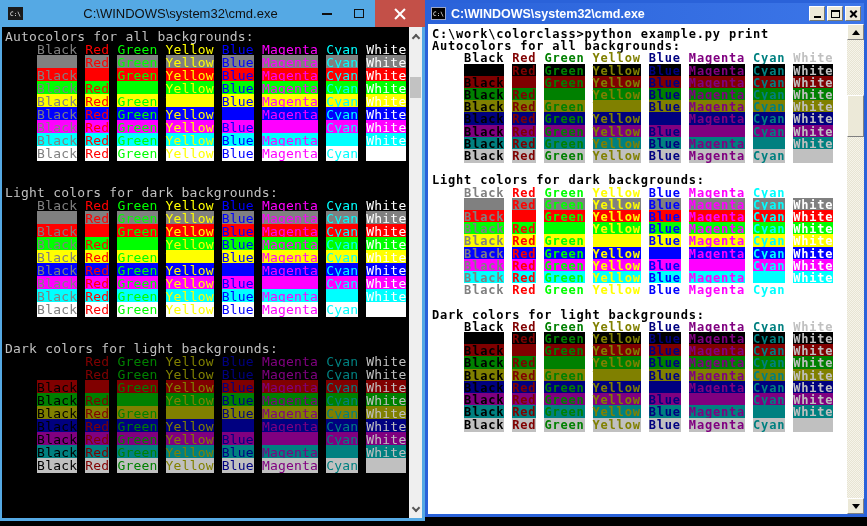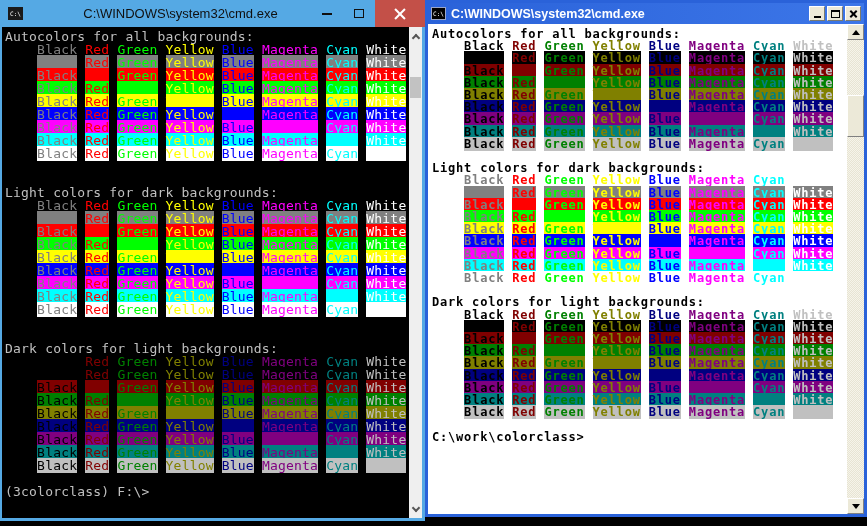--- a/index.html
+++ b/index.html
@@ -127,21 +127,20 @@
         <div class="cline">    <span style="color: rgb(0, 0, 0);">Black</span> <span style="color: rgb(128, 0, 0);">Red</span> <span style="color: rgb(0, 128, 0);">Green</span> <span style="color: rgb(128, 128, 0);">Yellow</span> <span style="color: rgb(0, 0, 128);">Blue</span> <span style="color: rgb(128, 0, 128);">Magenta</span> <span style="color: rgb(0, 128, 128);">Cyan</span> <span style="color: rgb(192, 192, 192);">White</span></div>
         <div class="cline">    <span style="color: rgb(0, 0, 0); background-color: rgb(0, 0, 0);">Black</span> <span style="color: rgb(128, 0, 0); background-color: rgb(0, 0, 0);">Red</span> <span style="color: rgb(0, 128, 0); background-color: rgb(0, 0, 0);">Green</span> <span style="color: rgb(128, 128, 0); background-color: rgb(0, 0, 0);">Yellow</span> <span style="color: rgb(0, 0, 128); background-color: rgb(0, 0, 0);">Blue</span> <span style="color: rgb(128, 0, 128); background-color: rgb(0, 0, 0);">Magenta</span> <span style="color: rgb(0, 128, 128); background-color: rgb(0, 0, 0);">Cyan</span> <span style="color: rgb(192, 192, 192); background-color: rgb(0, 0, 0);">White</span></div>
         <div class="cline">    <span style="color: rgb(0, 0, 0); background-color: rgb(128, 0, 0);">Black</span> <span style="color: rgb(128, 0, 0); background-color: rgb(128, 0, 0);">Red</span> <span style="color: rgb(0, 128, 0); background-color: rgb(128, 0, 0);">Green</span> <span style="color: rgb(128, 128, 0); background-color: rgb(128, 0, 0);">Yellow</span> <span style="color: rgb(0, 0, 128); background-color: rgb(128, 0, 0);">Blue</span> <span style="color: rgb(128, 0, 128); background-color: rgb(128, 0, 0);">Magenta</span> <span style="color: rgb(0, 128, 128); background-color: rgb(128, 0, 0);">Cyan</span> <span style="color: rgb(192, 192, 192); background-color: rgb(128, 0, 0);">White</span></div>
         <div class="cline">    <span style="color: rgb(0, 0, 0); background-color: rgb(0, 128, 0);">Black</span> <span style="color: rgb(128, 0, 0); background-color: rgb(0, 128, 0);">Red</span> <span style="color: rgb(0, 128, 0); background-color: rgb(0, 128, 0);">Green</span> <span style="color: rgb(128, 128, 0); background-color: rgb(0, 128, 0);">Yellow</span> <span style="color: rgb(0, 0, 128); background-color: rgb(0, 128, 0);">Blue</span> <span style="color: rgb(128, 0, 128); background-color: rgb(0, 128, 0);">Magenta</span> <span style="color: rgb(0, 128, 128); background-color: rgb(0, 128, 0);">Cyan</span> <span style="color: rgb(192, 192, 192); background-color: rgb(0, 128, 0);">White</span></div>
         <div class="cline">    <span style="color: rgb(0, 0, 0); background-color: rgb(128, 128, 0);">Black</span> <span style="color: rgb(128, 0, 0); background-color: rgb(128, 128, 0);">Red</span> <span style="color: rgb(0, 128, 0); background-color: rgb(128, 128, 0);">Green</span> <span style="color: rgb(128, 128, 0); background-color: rgb(128, 128, 0);">Yellow</span> <span style="color: rgb(0, 0, 128); background-color: rgb(128, 128, 0);">Blue</span> <span style="color: rgb(128, 0, 128); background-color: rgb(128, 128, 0);">Magenta</span> <span style="color: rgb(0, 128, 128); background-color: rgb(128, 128, 0);">Cyan</span> <span style="color: rgb(192, 192, 192); background-color: rgb(128, 128, 0);">White</span></div>
         <div class="cline">    <span style="color: rgb(0, 0, 0); background-color: rgb(0, 0, 128);">Black</span> <span style="color: rgb(128, 0, 0); background-color: rgb(0, 0, 128);">Red</span> <span style="color: rgb(0, 128, 0); background-color: rgb(0, 0, 128);">Green</span> <span style="color: rgb(128, 128, 0); background-color: rgb(0, 0, 128);">Yellow</span> <span style="color: rgb(0, 0, 128); background-color: rgb(0, 0, 128);">Blue</span> <span style="color: rgb(128, 0, 128); background-color: rgb(0, 0, 128);">Magenta</span> <span style="color: rgb(0, 128, 128); background-color: rgb(0, 0, 128);">Cyan</span> <span style="color: rgb(192, 192, 192); background-color: rgb(0, 0, 128);">White</span></div>
         <div class="cline">    <span style="color: rgb(0, 0, 0); background-color: rgb(128, 0, 128);">Black</span> <span style="color: rgb(128, 0, 0); background-color: rgb(128, 0, 128);">Red</span> <span style="color: rgb(0, 128, 0); background-color: rgb(128, 0, 128);">Green</span> <span style="color: rgb(128, 128, 0); background-color: rgb(128, 0, 128);">Yellow</span> <span style="color: rgb(0, 0, 128); background-color: rgb(128, 0, 128);">Blue</span> <span style="color: rgb(128, 0, 128); background-color: rgb(128, 0, 128);">Magenta</span> <span style="color: rgb(0, 128, 128); background-color: rgb(128, 0, 128);">Cyan</span> <span style="color: rgb(192, 192, 192); background-color: rgb(128, 0, 128);">White</span></div>
         <div class="cline">    <span style="color: rgb(0, 0, 0); background-color: rgb(0, 128, 128);">Black</span> <span style="color: rgb(128, 0, 0); background-color: rgb(0, 128, 128);">Red</span> <span style="color: rgb(0, 128, 0); background-color: rgb(0, 128, 128);">Green</span> <span style="color: rgb(128, 128, 0); background-color: rgb(0, 128, 128);">Yellow</span> <span style="color: rgb(0, 0, 128); background-color: rgb(0, 128, 128);">Blue</span> <span style="color: rgb(128, 0, 128); background-color: rgb(0, 128, 128);">Magenta</span> <span style="color: rgb(0, 128, 128); background-color: rgb(0, 128, 128);">Cyan</span> <span style="color: rgb(192, 192, 192); background-color: rgb(0, 128, 128);">White</span></div>
         <div class="cline">    <span style="color: rgb(0, 0, 0); background-color: rgb(192, 192, 192);">Black</span> <span style="color: rgb(128, 0, 0); background-color: rgb(192, 192, 192);">Red</span> <span style="color: rgb(0, 128, 0); background-color: rgb(192, 192, 192);">Green</span> <span style="color: rgb(128, 128, 0); background-color: rgb(192, 192, 192);">Yellow</span> <span style="color: rgb(0, 0, 128); background-color: rgb(192, 192, 192);">Blue</span> <span style="color: rgb(128, 0, 128); background-color: rgb(192, 192, 192);">Magenta</span> <span style="color: rgb(0, 128, 128); background-color: rgb(192, 192, 192);">Cyan</span> <span style="color: rgb(192, 192, 192); background-color: rgb(192, 192, 192);">White</span></div>
         <div class="cline">&nbsp;</div>
-        <div class="cline">(3colorclass) F:\&gt;</div>
       </div>
     <div class="w8-scrollbar">
       <div class="w8-arrow up">
         <i class="chev c-up"></i>
       </div>
       <div class="w8-thumb"></div>
       <div class="w8-arrow down">
         <i class="chev c-down"></i>
       </div>
     </div>
@@ -159,20 +158,21 @@
       <div class="xp-btn">
         <span class="xg-max"></span>
       </div>
       <div class="xp-btn">
         <span class="xg-x"></span>
       </div>
     </div>
   </div>
   <div class="xp-body">
     <div id="right-console" class="console" style="background: rgb(255, 255, 255); color: rgb(0, 0, 0);">
+        <div class="cline">C:\work\colorclass&gt;python example.py print</div>
         <div class="cline">Autocolors for all backgrounds:</div>
         <div class="cline">    <span style="color: rgb(0, 0, 0);">Black</span> <span style="color: rgb(128, 0, 0);">Red</span> <span style="color: rgb(0, 128, 0);">Green</span> <span style="color: rgb(128, 128, 0);">Yellow</span> <span style="color: rgb(0, 0, 128);">Blue</span> <span style="color: rgb(128, 0, 128);">Magenta</span> <span style="color: rgb(0, 128, 128);">Cyan</span> <span style="color: rgb(192, 192, 192);">White</span></div>
         <div class="cline">    <span style="color: rgb(0, 0, 0); background-color: rgb(0, 0, 0);">Black</span> <span style="color: rgb(128, 0, 0); background-color: rgb(0, 0, 0);">Red</span> <span style="color: rgb(0, 128, 0); background-color: rgb(0, 0, 0);">Green</span> <span style="color: rgb(128, 128, 0); background-color: rgb(0, 0, 0);">Yellow</span> <span style="color: rgb(0, 0, 128); background-color: rgb(0, 0, 0);">Blue</span> <span style="color: rgb(128, 0, 128); background-color: rgb(0, 0, 0);">Magenta</span> <span style="color: rgb(0, 128, 128); background-color: rgb(0, 0, 0);">Cyan</span> <span style="color: rgb(192, 192, 192); background-color: rgb(0, 0, 0);">White</span></div>
         <div class="cline">    <span style="color: rgb(0, 0, 0); background-color: rgb(128, 0, 0);">Black</span> <span style="color: rgb(128, 0, 0); background-color: rgb(128, 0, 0);">Red</span> <span style="color: rgb(0, 128, 0); background-color: rgb(128, 0, 0);">Green</span> <span style="color: rgb(128, 128, 0); background-color: rgb(128, 0, 0);">Yellow</span> <span style="color: rgb(0, 0, 128); background-color: rgb(128, 0, 0);">Blue</span> <span style="color: rgb(128, 0, 128); background-color: rgb(128, 0, 0);">Magenta</span> <span style="color: rgb(0, 128, 128); background-color: rgb(128, 0, 0);">Cyan</span> <span style="color: rgb(192, 192, 192); background-color: rgb(128, 0, 0);">White</span></div>
         <div class="cline">    <span style="color: rgb(0, 0, 0); background-color: rgb(0, 128, 0);">Black</span> <span style="color: rgb(128, 0, 0); background-color: rgb(0, 128, 0);">Red</span> <span style="color: rgb(0, 128, 0); background-color: rgb(0, 128, 0);">Green</span> <span style="color: rgb(128, 128, 0); background-color: rgb(0, 128, 0);">Yellow</span> <span style="color: rgb(0, 0, 128); background-color: rgb(0, 128, 0);">Blue</span> <span style="color: rgb(128, 0, 128); background-color: rgb(0, 128, 0);">Magenta</span> <span style="color: rgb(0, 128, 128); background-color: rgb(0, 128, 0);">Cyan</span> <span style="color: rgb(192, 192, 192); background-color: rgb(0, 128, 0);">White</span></div>
         <div class="cline">    <span style="color: rgb(0, 0, 0); background-color: rgb(128, 128, 0);">Black</span> <span style="color: rgb(128, 0, 0); background-color: rgb(128, 128, 0);">Red</span> <span style="color: rgb(0, 128, 0); background-color: rgb(128, 128, 0);">Green</span> <span style="color: rgb(128, 128, 0); background-color: rgb(128, 128, 0);">Yellow</span> <span style="color: rgb(0, 0, 128); background-color: rgb(128, 128, 0);">Blue</span> <span style="color: rgb(128, 0, 128); background-color: rgb(128, 128, 0);">Magenta</span> <span style="color: rgb(0, 128, 128); background-color: rgb(128, 128, 0);">Cyan</span> <span style="color: rgb(192, 192, 192); background-color: rgb(128, 128, 0);">White</span></div>
         <div class="cline">    <span style="color: rgb(0, 0, 0); background-color: rgb(0, 0, 128);">Black</span> <span style="color: rgb(128, 0, 0); background-color: rgb(0, 0, 128);">Red</span> <span style="color: rgb(0, 128, 0); background-color: rgb(0, 0, 128);">Green</span> <span style="color: rgb(128, 128, 0); background-color: rgb(0, 0, 128);">Yellow</span> <span style="color: rgb(0, 0, 128); background-color: rgb(0, 0, 128);">Blue</span> <span style="color: rgb(128, 0, 128); background-color: rgb(0, 0, 128);">Magenta</span> <span style="color: rgb(0, 128, 128); background-color: rgb(0, 0, 128);">Cyan</span> <span style="color: rgb(192, 192, 192); background-color: rgb(0, 0, 128);">White</span></div>
         <div class="cline">    <span style="color: rgb(0, 0, 0); background-color: rgb(128, 0, 128);">Black</span> <span style="color: rgb(128, 0, 0); background-color: rgb(128, 0, 128);">Red</span> <span style="color: rgb(0, 128, 0); background-color: rgb(128, 0, 128);">Green</span> <span style="color: rgb(128, 128, 0); background-color: rgb(128, 0, 128);">Yellow</span> <span style="color: rgb(0, 0, 128); background-color: rgb(128, 0, 128);">Blue</span> <span style="color: rgb(128, 0, 128); background-color: rgb(128, 0, 128);">Magenta</span> <span style="color: rgb(0, 128, 128); background-color: rgb(128, 0, 128);">Cyan</span> <span style="color: rgb(192, 192, 192); background-color: rgb(128, 0, 128);">White</span></div>
         <div class="cline">    <span style="color: rgb(0, 0, 0); background-color: rgb(0, 128, 128);">Black</span> <span style="color: rgb(128, 0, 0); background-color: rgb(0, 128, 128);">Red</span> <span style="color: rgb(0, 128, 0); background-color: rgb(0, 128, 128);">Green</span> <span style="color: rgb(128, 128, 0); background-color: rgb(0, 128, 128);">Yellow</span> <span style="color: rgb(0, 0, 128); background-color: rgb(0, 128, 128);">Blue</span> <span style="color: rgb(128, 0, 128); background-color: rgb(0, 128, 128);">Magenta</span> <span style="color: rgb(0, 128, 128); background-color: rgb(0, 128, 128);">Cyan</span> <span style="color: rgb(192, 192, 192); background-color: rgb(0, 128, 128);">White</span></div>
         <div class="cline">    <span style="color: rgb(0, 0, 0); background-color: rgb(192, 192, 192);">Black</span> <span style="color: rgb(128, 0, 0); background-color: rgb(192, 192, 192);">Red</span> <span style="color: rgb(0, 128, 0); background-color: rgb(192, 192, 192);">Green</span> <span style="color: rgb(128, 128, 0); background-color: rgb(192, 192, 192);">Yellow</span> <span style="color: rgb(0, 0, 128); background-color: rgb(192, 192, 192);">Blue</span> <span style="color: rgb(128, 0, 128); background-color: rgb(192, 192, 192);">Magenta</span> <span style="color: rgb(0, 128, 128); background-color: rgb(192, 192, 192);">Cyan</span> <span style="color: rgb(192, 192, 192); background-color: rgb(192, 192, 192);">White</span></div>
@@ -192,21 +192,20 @@
         <div class="cline">    <span style="color: rgb(0, 0, 0);">Black</span> <span style="color: rgb(128, 0, 0);">Red</span> <span style="color: rgb(0, 128, 0);">Green</span> <span style="color: rgb(128, 128, 0);">Yellow</span> <span style="color: rgb(0, 0, 128);">Blue</span> <span style="color: rgb(128, 0, 128);">Magenta</span> <span style="color: rgb(0, 128, 128);">Cyan</span> <span style="color: rgb(192, 192, 192);">White</span></div>
         <div class="cline">    <span style="color: rgb(0, 0, 0); background-color: rgb(0, 0, 0);">Black</span> <span style="color: rgb(128, 0, 0); background-color: rgb(0, 0, 0);">Red</span> <span style="color: rgb(0, 128, 0); background-color: rgb(0, 0, 0);">Green</span> <span style="color: rgb(128, 128, 0); background-color: rgb(0, 0, 0);">Yellow</span> <span style="color: rgb(0, 0, 128); background-color: rgb(0, 0, 0);">Blue</span> <span style="color: rgb(128, 0, 128); background-color: rgb(0, 0, 0);">Magenta</span> <span style="color: rgb(0, 128, 128); background-color: rgb(0, 0, 0);">Cyan</span> <span style="color: rgb(192, 192, 192); background-color: rgb(0, 0, 0);">White</span></div>
         <div class="cline">    <span style="color: rgb(0, 0, 0); background-color: rgb(128, 0, 0);">Black</span> <span style="color: rgb(128, 0, 0); background-color: rgb(128, 0, 0);">Red</span> <span style="color: rgb(0, 128, 0); background-color: rgb(128, 0, 0);">Green</span> <span style="color: rgb(128, 128, 0); background-color: rgb(128, 0, 0);">Yellow</span> <span style="color: rgb(0, 0, 128); background-color: rgb(128, 0, 0);">Blue</span> <span style="color: rgb(128, 0, 128); background-color: rgb(128, 0, 0);">Magenta</span> <span style="color: rgb(0, 128, 128); background-color: rgb(128, 0, 0);">Cyan</span> <span style="color: rgb(192, 192, 192); background-color: rgb(128, 0, 0);">White</span></div>
         <div class="cline">    <span style="color: rgb(0, 0, 0); background-color: rgb(0, 128, 0);">Black</span> <span style="color: rgb(128, 0, 0); background-color: rgb(0, 128, 0);">Red</span> <span style="color: rgb(0, 128, 0); background-color: rgb(0, 128, 0);">Green</span> <span style="color: rgb(128, 128, 0); background-color: rgb(0, 128, 0);">Yellow</span> <span style="color: rgb(0, 0, 128); background-color: rgb(0, 128, 0);">Blue</span> <span style="color: rgb(128, 0, 128); background-color: rgb(0, 128, 0);">Magenta</span> <span style="color: rgb(0, 128, 128); background-color: rgb(0, 128, 0);">Cyan</span> <span style="color: rgb(192, 192, 192); background-color: rgb(0, 128, 0);">White</span></div>
         <div class="cline">    <span style="color: rgb(0, 0, 0); background-color: rgb(128, 128, 0);">Black</span> <span style="color: rgb(128, 0, 0); background-color: rgb(128, 128, 0);">Red</span> <span style="color: rgb(0, 128, 0); background-color: rgb(128, 128, 0);">Green</span> <span style="color: rgb(128, 128, 0); background-color: rgb(128, 128, 0);">Yellow</span> <span style="color: rgb(0, 0, 128); background-color: rgb(128, 128, 0);">Blue</span> <span style="color: rgb(128, 0, 128); background-color: rgb(128, 128, 0);">Magenta</span> <span style="color: rgb(0, 128, 128); background-color: rgb(128, 128, 0);">Cyan</span> <span style="color: rgb(192, 192, 192); background-color: rgb(128, 128, 0);">White</span></div>
         <div class="cline">    <span style="color: rgb(0, 0, 0); background-color: rgb(0, 0, 128);">Black</span> <span style="color: rgb(128, 0, 0); background-color: rgb(0, 0, 128);">Red</span> <span style="color: rgb(0, 128, 0); background-color: rgb(0, 0, 128);">Green</span> <span style="color: rgb(128, 128, 0); background-color: rgb(0, 0, 128);">Yellow</span> <span style="color: rgb(0, 0, 128); background-color: rgb(0, 0, 128);">Blue</span> <span style="color: rgb(128, 0, 128); background-color: rgb(0, 0, 128);">Magenta</span> <span style="color: rgb(0, 128, 128); background-color: rgb(0, 0, 128);">Cyan</span> <span style="color: rgb(192, 192, 192); background-color: rgb(0, 0, 128);">White</span></div>
         <div class="cline">    <span style="color: rgb(0, 0, 0); background-color: rgb(128, 0, 128);">Black</span> <span style="color: rgb(128, 0, 0); background-color: rgb(128, 0, 128);">Red</span> <span style="color: rgb(0, 128, 0); background-color: rgb(128, 0, 128);">Green</span> <span style="color: rgb(128, 128, 0); background-color: rgb(128, 0, 128);">Yellow</span> <span style="color: rgb(0, 0, 128); background-color: rgb(128, 0, 128);">Blue</span> <span style="color: rgb(128, 0, 128); background-color: rgb(128, 0, 128);">Magenta</span> <span style="color: rgb(0, 128, 128); background-color: rgb(128, 0, 128);">Cyan</span> <span style="color: rgb(192, 192, 192); background-color: rgb(128, 0, 128);">White</span></div>
         <div class="cline">    <span style="color: rgb(0, 0, 0); background-color: rgb(0, 128, 128);">Black</span> <span style="color: rgb(128, 0, 0); background-color: rgb(0, 128, 128);">Red</span> <span style="color: rgb(0, 128, 0); background-color: rgb(0, 128, 128);">Green</span> <span style="color: rgb(128, 128, 0); background-color: rgb(0, 128, 128);">Yellow</span> <span style="color: rgb(0, 0, 128); background-color: rgb(0, 128, 128);">Blue</span> <span style="color: rgb(128, 0, 128); background-color: rgb(0, 128, 128);">Magenta</span> <span style="color: rgb(0, 128, 128); background-color: rgb(0, 128, 128);">Cyan</span> <span style="color: rgb(192, 192, 192); background-color: rgb(0, 128, 128);">White</span></div>
         <div class="cline">    <span style="color: rgb(0, 0, 0); background-color: rgb(192, 192, 192);">Black</span> <span style="color: rgb(128, 0, 0); background-color: rgb(192, 192, 192);">Red</span> <span style="color: rgb(0, 128, 0); background-color: rgb(192, 192, 192);">Green</span> <span style="color: rgb(128, 128, 0); background-color: rgb(192, 192, 192);">Yellow</span> <span style="color: rgb(0, 0, 128); background-color: rgb(192, 192, 192);">Blue</span> <span style="color: rgb(128, 0, 128); background-color: rgb(192, 192, 192);">Magenta</span> <span style="color: rgb(0, 128, 128); background-color: rgb(192, 192, 192);">Cyan</span> <span style="color: rgb(192, 192, 192); background-color: rgb(192, 192, 192);">White</span></div>
         <div class="cline">&nbsp;</div>
-        <div class="cline">C:\work\colorclass&gt;</div>
       </div>
     <div class="xp-scrollbar">
       <div class="xp-sbtn up">
         <i class="tri-up"></i>
       </div>
       <div class="xp-thumb"></div>
       <div class="xp-sbtn down">
         <i class="tri-down"></i>
       </div>
     </div>

